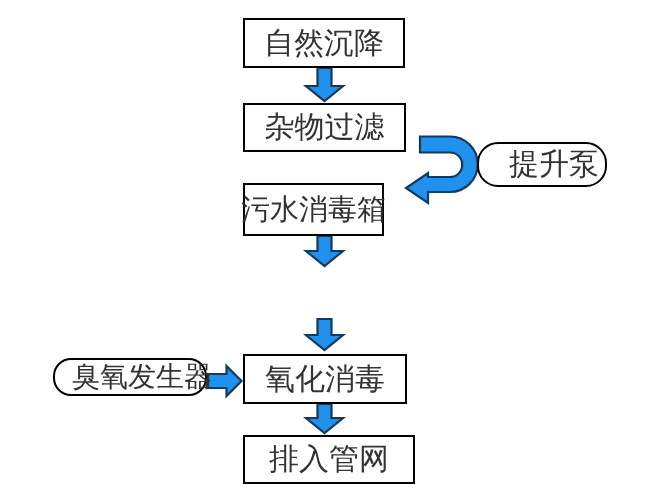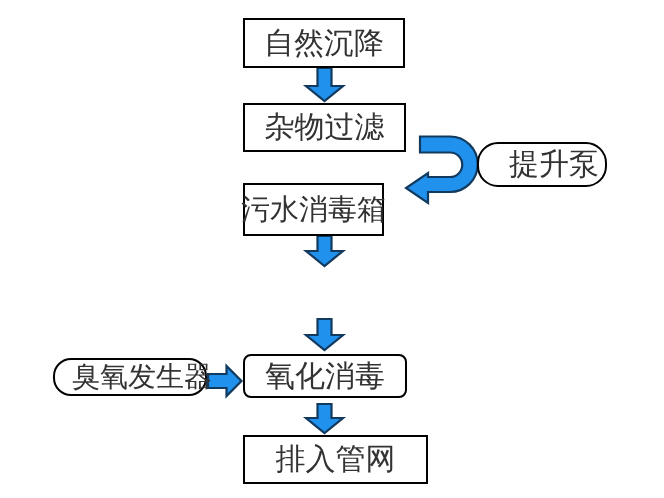--- a/index.html
+++ b/index.html
@@ -32,22 +32,22 @@
     left: 0; top: 0;
     width: 664px; height: 498px;
     z-index: 1;
     pointer-events: none;
   }
   
   #b1 { left: 243px; top: 18px;  width: 162px; height: 50px; }
   #b2 { left: 243px; top: 103px; width: 163px; height: 49px; align-items: center; }
   #b3 { left: 243px; top: 183px; width: 141px; height: 53px; font-size: 29px; }
   #b4 { left: 243px; top: 270px; width: 161px; height: 49px; }
-  #b5 { left: 243px; top: 354px; width: 164px; height: 44px; border-radius: 8px; }
-  #b6 { left: 243px; top: 435px; width: 185px; height: 49px; }
+  #b5 { left: 243px; top: 354px; width: 164px; height: 50px; }
+  #b6 { left: 243px; top: 435px; width: 172px; height: 49px; }
   #pump  { left: 477px; top: 142px; width: 130px; height: 45px; border-radius: 21px; }
   #ozone { left: 53px;  top: 358px; width: 154px; height: 38px; border-radius: 18px; font-size: 28px; }
 </style>
 </head>
 <body>
 
 <div id="canvas">
 
   <svg id="arrow-layer" viewBox="0 0 664 498" xmlns="http://www.w3.org/2000/svg">
 

